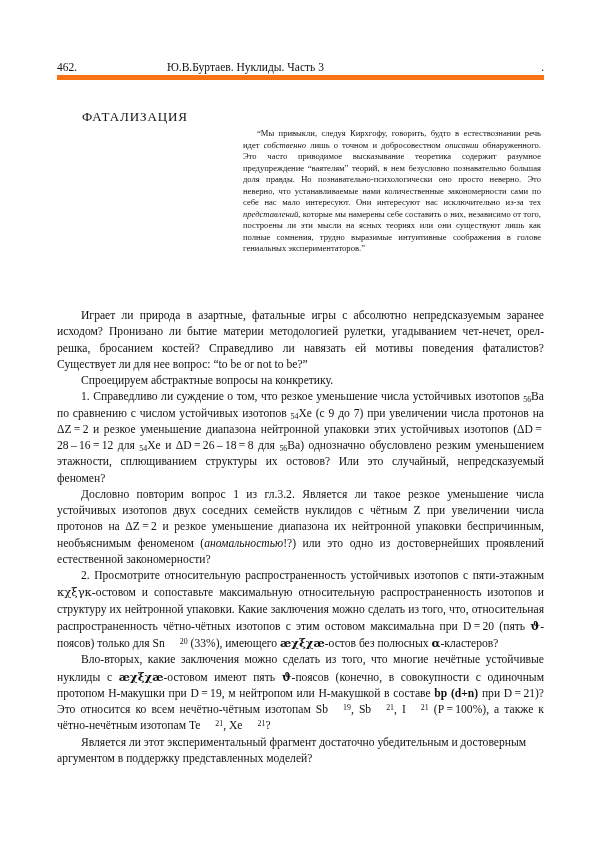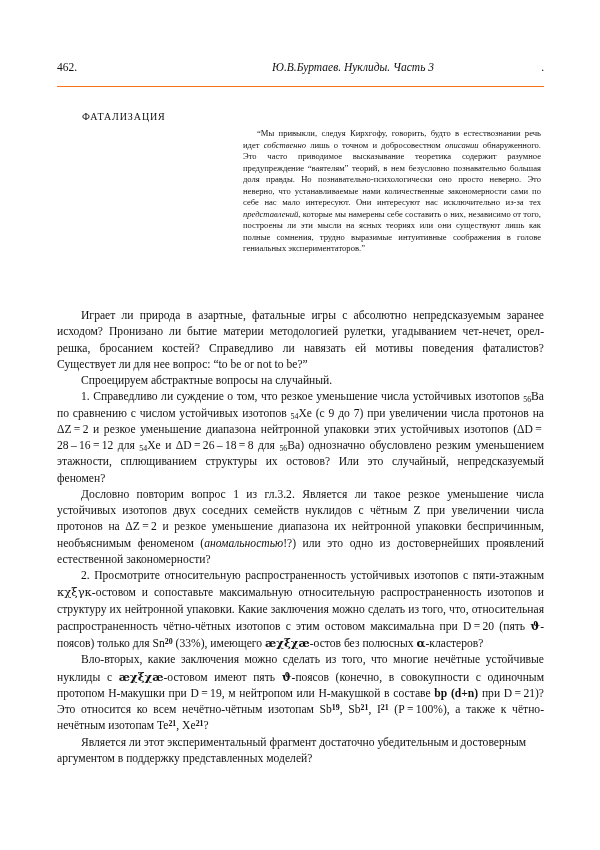--- a/index.html
+++ b/index.html
@@ -30,46 +30,45 @@
     left: 57px;
     top: 60px;
     width: 487px;
     height: 20px;
   }
   .header-inner {
     display: flex;
     align-items: baseline;
     font-size: 11.5px;
     line-height: 14px;
-    border-bottom: 1px solid #f97316;
-    padding-bottom: 12px;
+    border-bottom: 5px solid #f97316;
+    padding-bottom: 1px;
   }
   .header-page-no {
     width: 110px;
     flex: 0 0 110px;
     text-align: left;
   }
   .header-title {
     flex: 1 1 auto;
-    text-align: right;
+    text-align: left;
     white-space: nowrap;
-    font-style: italic;
   }
   .header-tail {
     width: 110px;
     flex: 0 0 110px;
     text-align: right;
   }
 
   
   .section-title {
     position: absolute;
     left: 82px;
     top: 110px;
-    font-size: 10px;
+    font-size: 13px;
     letter-spacing: 0.9px;
     line-height: 14px;
   }
 
   
   .epigraph {
     position: absolute;
     left: 243px;
     top: 128px;
     width: 298px;
@@ -120,21 +119,22 @@
 
   sub {
     font-size: 0.68em;
     vertical-align: -0.22em;
     line-height: 0;
   }
   sup {
     font-size: 0.68em;
     vertical-align: 0.42em;
     line-height: 0;
-    font-weight: bold;
+    font-weight: normal;
+    margin-left: 15px;
   }
   .gr { font-family: "DejaVu Serif", serif; }
   .nb { white-space: nowrap; }
 </style>
 </head>
 <body>
 
 <div class="page">
 
   <div class="header">
@@ -149,21 +149,21 @@
 
   <div class="epigraph">
     <p><span>“Мы привыкли, следуя Кирхгофу, говорить, будто в естествознании речь идет </span><i>собственно</i><span> лишь о точном и добросовестном </span><i>описании</i><span> обнаруженного. Это часто приводимое высказывание теоретика содержит разумное предупреждение “ваятелям” теорий, в нем безусловно познавательно большая доля правды. Но познавательно-психологически оно просто неверно. Это неверно, что устанавливаемые нами количественные закономерности сами по себе нас мало интересуют. Они интересуют нас исключительно из-за тех </span><i>представлений</i><span>, которые мы намерены себе составить о них, независимо от того, построены ли эти мысли на ясных теориях или они существуют лишь как полные сомнения, трудно выразимые интуитивные соображения в голове гениальных экспериментаторов.”</span></p>
   </div>
 
 
   <div class="body-text">
 
     <p>Играет ли природа в азартные, фатальные игры с абсолютно непредсказуемым заранее исходом? Пронизано ли бытие материи методологией рулетки, угадыванием чет-нечет, орел-решка, бросанием костей? Справедливо ли навязать ей мотивы поведения фаталистов? Существует ли для нее вопрос: “to be or not to be?”</p>
 
-    <p>Спроецируем абстрактные вопросы на случайный.</p>
+    <p>Спроецируем абстрактные вопросы на конкретику.</p>
 
     <p><span>1. Справедливо ли суждение о том, что резкое уменьшение числа устойчивых изотопов </span><sub>56</sub><span>Ba по сравнению с числом устойчивых изотопов </span><sub>54</sub><span>Xe (с 9 до 7) при увеличении числа протонов на ΔZ = 2 и резкое уменьшение диапазона нейтронной упаковки этих устойчивых изотопов (ΔD = 28 – 16 = 12 для </span><sub>54</sub><span>Xe и ΔD = 26 – 18 = 8 для </span><sub>56</sub><span>Ba) однозначно обусловлено резким уменьшением этажности, сплющиванием структуры их остовов? Или это случайный, непредсказуемый феномен?</span></p>
 
     <p><span>Дословно повторим вопрос 1 из гл.3.2. Является ли такое резкое уменьшение числа устойчивых изотопов двух соседних семейств нуклидов с чётным Z при увеличении числа протонов на ΔZ = 2 и резкое уменьшение диапазона их нейтронной упаковки беспричинным, необъяснимым феноменом (</span><i>аномальностью</i><span>!?) или это одно из достовернейших проявлений естественной закономерности?</span></p>
 
     <p><span>2. Просмотрите относительную распространенность устойчивых изотопов с пяти-этажным </span><span class="gr nb">кχξγк</span><span>-остовом и сопоставьте максимальную относительную распространенность изотопов и структуру их нейтронной упаковки. Какие заключения можно сделать из того, что, относительная распространенность чётно-чётных изотопов с этим остовом максимальна при D = 20 (пять </span><b class="gr">ϑ</b><span>-поясов) только для Sn</span><sup>20</sup><span> (33%), имеющего </span><b class="gr nb">æχξχæ</b><span>-остов без полюсных </span><b class="gr">α</b><span>-кластеров?</span></p>
 
     <p><span>Вло-вторых, какие заключения можно сделать из того, что многие нечётные устойчивые нуклиды с </span><b class="gr nb">æχξχæ</b><span>-остовом имеют пять </span><b class="gr">ϑ</b><span>-поясов (конечно, в совокупности с одиночным протопом Н-макушки при D = 19, м нейтропом или Н-макушкой в составе </span><b class="nb">bp (d+n)</b><span> при D = 21)? Это относится ко всем нечётно-чётным изотопам Sb</span><sup>19</sup><span>, Sb</span><sup>21</sup><span>, I</span><sup>21</sup><span> (P = 100%), а также к чётно-нечётным изотопам Te</span><sup>21</sup><span>, Xe</span><sup>21</sup><span>?</span></p>
 
     <p class="last">Является ли этот экспериментальный фрагмент достаточно убедительным и достоверным аргументом в поддержку представленных моделей?</p>

